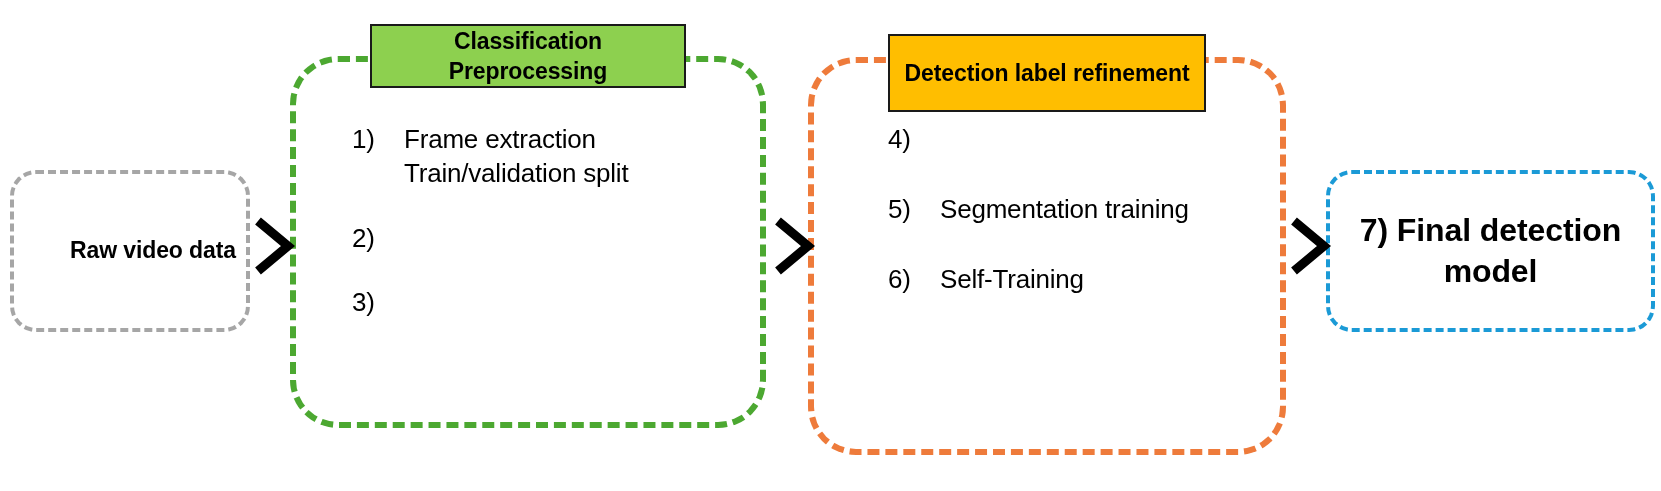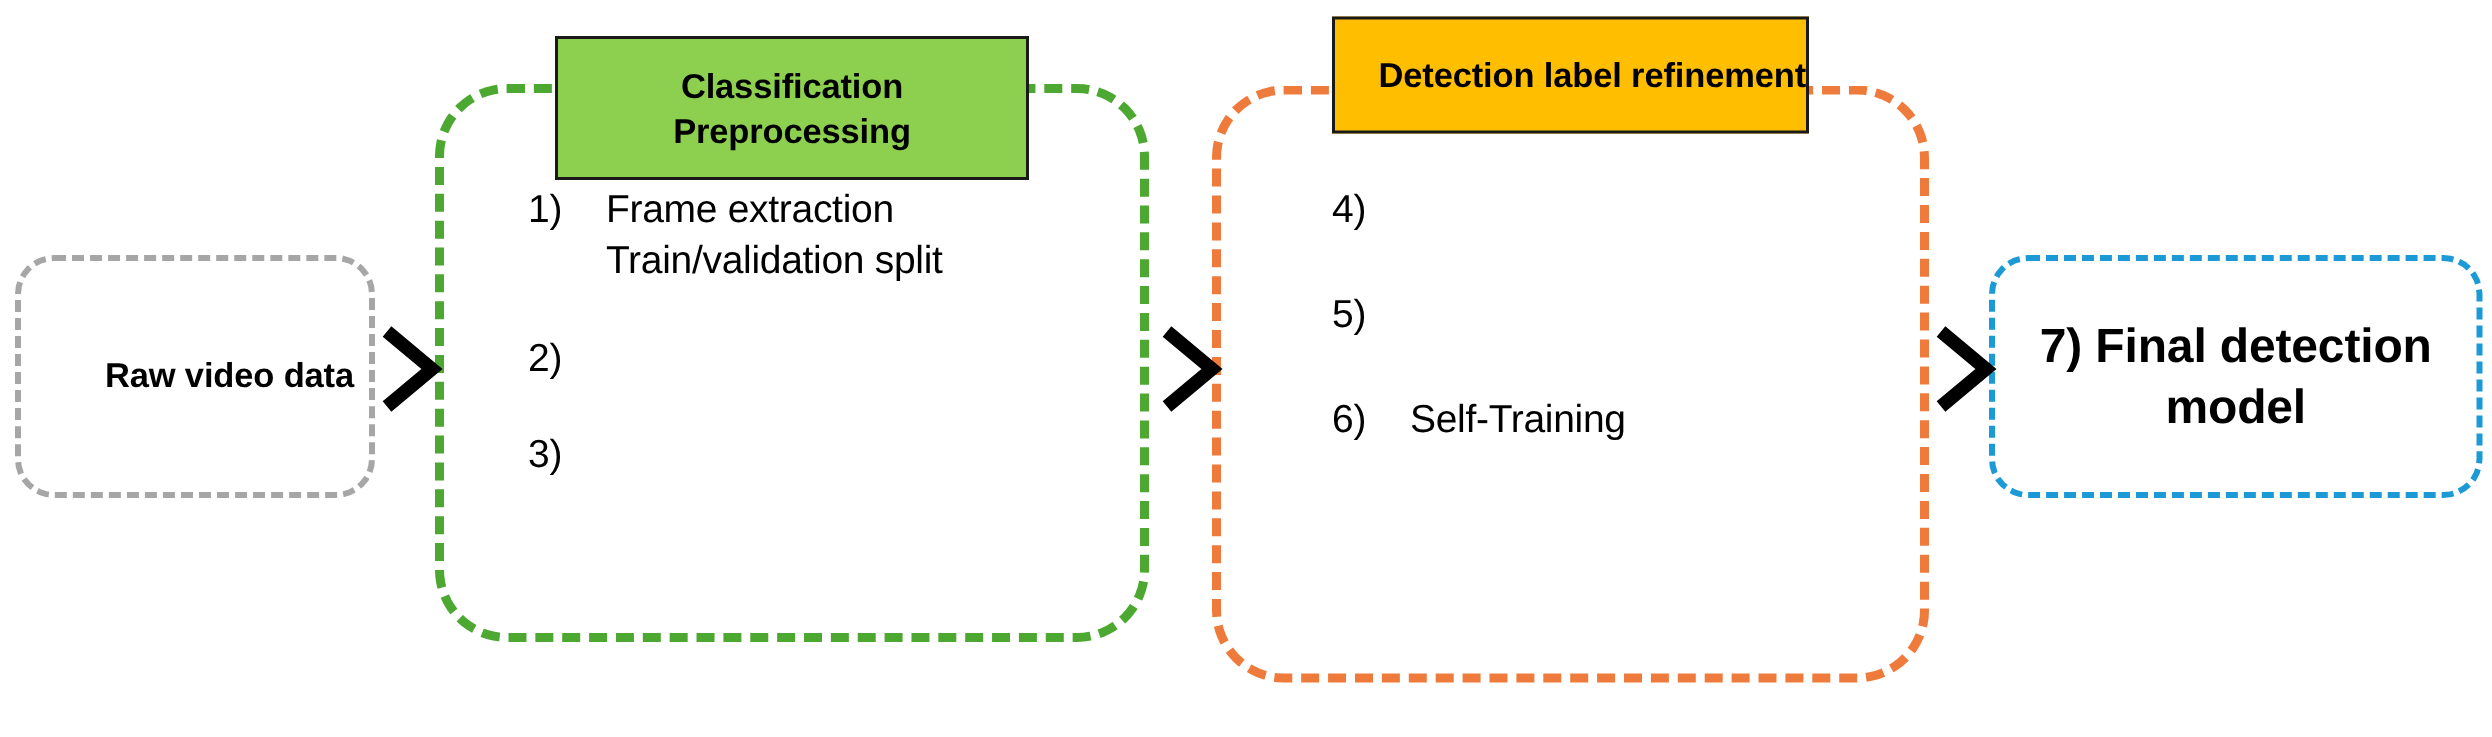--- a/index.html
+++ b/index.html
@@ -97,30 +97,29 @@
     font-weight: bold;
     font-size: 23px;
     line-height: 1.32;
     color: #000000;
     letter-spacing: -0.1px;
   }
   #classification-header {
     left: 370px;
     top: 24px;
     width: 316px;
-    height: 96px;
+    height: 64px;
     background: #8dd04f;
   }
   #detection-header {
     left: 888px;
-    top: 11px;
+    top: 34px;
     width: 318px;
     height: 78px;
     background: #ffbe00;
-    justify-content: flex-end;
   }
 
   
   .step-list {
     position: absolute;
     z-index: 4;
   }
   #classification-steps {
     left: 352px;
     top: 123px;
@@ -210,20 +209,21 @@
   <div class="stage-header" id="detection-header">
     <span class="header-label">Detection label refinement</span>
   </div>
 
   <div class="step-list" id="detection-steps">
     <div class="step-item">
       <span class="step-num">4)</span>
     </div>
     <div class="step-item">
       <span class="step-num">5)</span>
+      <span class="step-text">Segmentation training</span>
     </div>
     <div class="step-item">
       <span class="step-num">6)</span>
       <span class="step-text">Self-Training</span>
     </div>
   </div>
 
   <span class="chevron" id="chevron-3">
     <svg width="44" height="62" viewBox="0 0 44 62" aria-hidden="true">
       <polyline points="6,6 36,31 6,56" fill="none" stroke="#000000" stroke-width="9" stroke-linecap="butt" stroke-linejoin="miter"></polyline>

